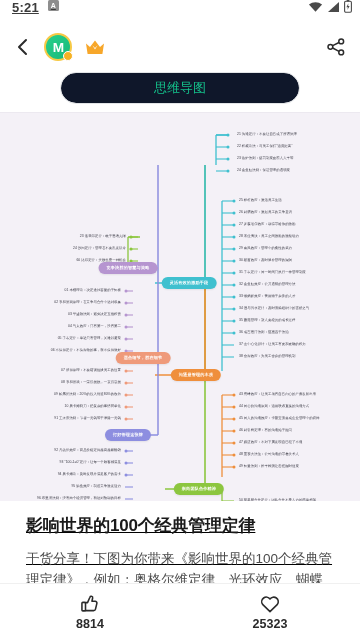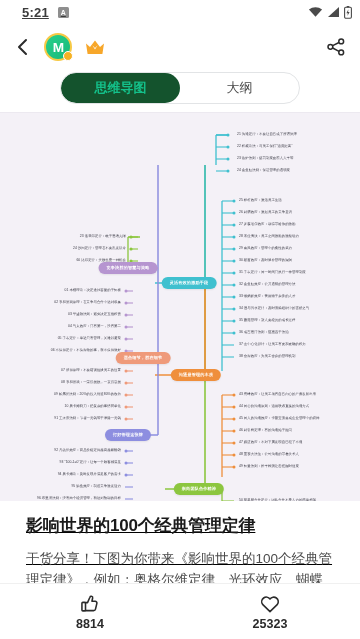--- a/index.html
+++ b/index.html
@@ -6,21 +6,21 @@
   html,body { width:360px; height:639px; }
   body {
     font-family: "Liberation Sans", "DejaVu Sans", sans-serif;
     background:#ffffff;
     overflow:hidden;
     -webkit-font-smoothing: antialiased;
   }
 
   
   .statusbar{
-    height:24px; display:flex; align-items:center; padding:0 8px 0 22px;
+    height:24px; display:flex; align-items:flex-start; padding:0 8px 0 12px;
     font-size:13px; color:#3c3c3c; font-weight:600;text-decoration:underline;
   }
   .statusbar .clock{ letter-spacing:.2px; }
   .sb-appicon{
     width:11px;height:11px;margin-left:9px;background:#8e8e8e;border-radius:1.5px;
     display:flex;align-items:center;justify-content:center;
     color:#fff;font-size:7px;font-weight:700;line-height:1;
   }
   .sb-right{ margin-left:auto; display:flex; align-items:center; gap:4px; }
   .sb-right svg{ display:block; }
@@ -58,21 +58,21 @@
   
   .tabwrap{ padding:2px 60px 8px; }
   .tabs{
     display:flex; border:1px solid #e2e4e6; border-radius:18px; overflow:hidden;
     background:#fff; height:32px;
   }
   .tab{
     flex:1; display:flex;align-items:center;justify-content:center;
     font-size:13px; color:#4a4a4a; cursor:pointer; border-radius:18px;
   }
-  .tab.active{ background:#14532d; color:#14c08a; font-weight:700; }
+  .tab.active{ background:#0f172a; color:#14c08a; font-weight:400; }
 
   
   .map{
     position:relative; height:389px; background:#f4f1f7; overflow:hidden;
     border-top:1px solid #ece9f0;
   }
   .map svg{ position:absolute; inset:0; }
   .node{
     position:absolute; border-radius:9px; color:#fff;
     font-size:4.1px; font-weight:700; line-height:1;
@@ -157,21 +157,20 @@
       <circle cx="4.4" cy="9.8" r="2.4" fill="none" stroke="#2b2b2b" stroke-width="1.5"></circle>
       <circle cx="15.2" cy="15.4" r="2.4" fill="none" stroke="#2b2b2b" stroke-width="1.5"></circle>
       <path d="M6.7 8.7 13 5.5M6.7 11 13 14.3" stroke="#2b2b2b" stroke-width="1.5" fill="none"></path>
     </svg>
   </span>
 </div>
 
 <div class="tabwrap">
   <div class="tabs">
     <div class="tab active">思维导图</div>
-    <div class="tab">大纲</div>
   </div>
 </div>
 
 <div class="map">
   <svg viewBox="0 0 360 389" preserveAspectRatio="none">
 
     <path d="M205 52 V262 M205 262 V376" stroke="#8cc63f" stroke-width="1.6" fill="none"></path>
     <path d="M205 52 V170" stroke="#3fc0cf" stroke-width="1.6" fill="none"></path>
     <path d="M205 262 V170" stroke="#ef8f3c" stroke-width="1.6" fill="none"></path>
     <path d="M155 170 H205" stroke="#3fc0cf" stroke-width="1.6" fill="none"></path>

